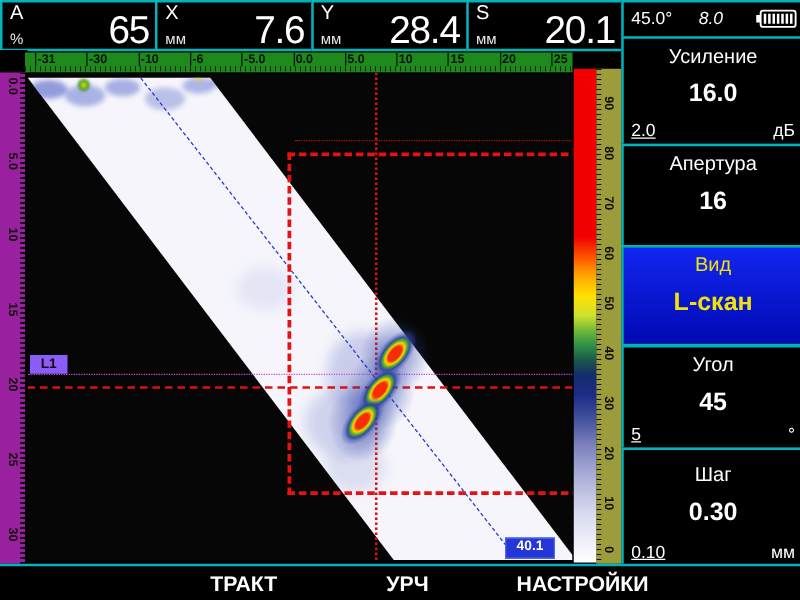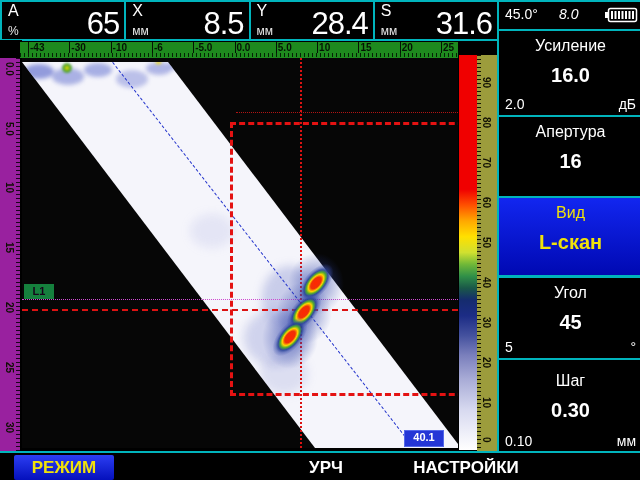--- a/index.html
+++ b/index.html
@@ -16,21 +16,21 @@
   
   .status-row{position:absolute;left:497px;top:0;width:143px;height:27px;background:#000;
               border:2px solid #00b4bc;font-size:14px;}
   .st-angle{position:absolute;left:6px;top:4px;}
   .st-val{position:absolute;left:60px;top:4px;font-style:italic;}
   .battery{position:absolute;right:4px;top:5px;}
 
   .panel{position:absolute;left:497px;width:143px;background:#000;border:2px solid #00b4bc;}
   .p-title{text-align:center;margin-top:6px;font-size:16px;}
   .p-value{text-align:center;margin-top:9px;font-size:20px;font-weight:700;}
-  .p-left{position:absolute;left:6px;bottom:3px;font-size:14px;}
+  .p-left{position:absolute;left:6px;bottom:3px;font-size:14px;text-decoration:underline;}
   .p-right{position:absolute;right:6px;bottom:3px;font-size:14px;}
   .panel.active{background:linear-gradient(180deg,#1226f0,#0009b2);color:#f0e20a;}
 
   
   .ruler-h{position:absolute;left:20px;top:42px;width:438px;height:16px;background:#1e8a1e;overflow:hidden;}
   .ruler-h::after{content:'';position:absolute;left:0;right:0;bottom:1px;height:4px;
       background:repeating-linear-gradient(90deg,#062006 0 1px,transparent 1px 4px);}
   .tick-h{position:absolute;top:0px;font-size:10px;font-weight:700;color:#041404;
       border-left:1px solid #041404;padding-left:1px;height:11px;line-height:11px;}
   .ruler-v{position:absolute;width:20px;overflow:hidden;}
@@ -57,21 +57,21 @@
   .gate-faint{position:absolute;top:54px;left:214px;width:222px;height:0;
         border-top:1px dotted rgba(235,25,25,.75);}
   .cursor-v{position:absolute;left:278px;top:0;height:390px;width:0;border-left:2px dotted #dc1212;}
   .cursor-h{position:absolute;top:251px;left:0;width:436px;height:0;border-top:2px dashed #dc1212;}
   .gate-purple{position:absolute;top:241px;left:0;width:436px;height:0;border-top:1px dotted #cf4ad0;}
   .halo{position:absolute;border-radius:50%;
         background:radial-gradient(closest-side,rgba(48,68,168,.65),rgba(48,68,168,0));}
   .blob{position:absolute;width:24px;height:46px;border-radius:50%;transform:rotate(40deg);
         background:radial-gradient(closest-side,#ff2800 0%,#f03008 30%,#ffd400 44%,#50aa30 56%,
                    rgba(36,64,150,.85) 68%,rgba(60,80,170,.4) 82%,rgba(60,80,170,0) 100%);}
-  .l1-label{position:absolute;left:2px;top:226px;width:30px;height:15px;background:#15803d;
+  .l1-label{position:absolute;left:2px;top:226px;width:30px;height:15px;background:#8b5cf6;
         color:#16041a;font-size:11px;font-weight:700;text-align:center;line-height:15px;}
   .angle-label{position:absolute;left:382px;top:372px;width:38px;height:15px;background:#2436d6;
         border:1px solid #5468ea;color:#fff;font-size:11px;font-weight:700;text-align:center;line-height:13px;}
 
   
   .colorbar{position:absolute;left:459px;top:55px;width:18px;height:395px;
       background:linear-gradient(180deg,
         #f00000 0%,#f00000 34%,#ff5000 38%,#ffa800 42%,#ffe000 46%,#d0e030 50%,
         #70b838 53%,#309048 56%,#1a5848 59%,#152c6e 62%,#1c2c85 66%,#44519e 71%,
         #7a7fbc 76%,#a8abd6 82%,#d8daf0 90%,#ffffff 100%);}
@@ -90,31 +90,31 @@
 
   <div class="header">
     <div class="hcell">
       <span class="hlabel">A</span>
       <span class="hunit">%</span>
       <span class="hvalue">65</span>
     </div>
     <div class="hcell">
       <span class="hlabel">X</span>
       <span class="hunit">мм</span>
-      <span class="hvalue">8.5</span>
+      <span class="hvalue">7.6</span>
     </div>
     <div class="hcell">
       <span class="hlabel">Y</span>
       <span class="hunit">мм</span>
       <span class="hvalue">28.4</span>
     </div>
     <div class="hcell">
       <span class="hlabel">S</span>
       <span class="hunit">мм</span>
-      <span class="hvalue">31.6</span>
+      <span class="hvalue">20.1</span>
     </div>
   </div>
 
   <div class="status-row">
     <span class="st-angle">45.0°</span>
     <span class="st-val">8.0</span>
     <svg class="battery" width="34" height="16" viewBox="0 0 34 16">
       <rect x="1" y="5" width="3" height="6" fill="#fff"></rect>
       <rect x="4.5" y="1.5" width="28" height="13" rx="2" fill="none" stroke="#fff" stroke-width="1.5"></rect>
       <rect x="7" y="4" width="2" height="8" fill="#fff"></rect>
@@ -149,21 +149,21 @@
   </div>
   <div class="panel" style="top:358px;height:92px;">
     <div class="p-title" style="margin-top:12px;">Шаг</div>
     <div class="p-value">0.30</div>
     <div class="p-left">0.10</div>
     <div class="p-right">мм</div>
   </div>
 
   <div class="topleft-corner"></div>
   <div class="ruler-h">
-      <span class="tick-h" style="left: 8px;">-43</span>
+      <span class="tick-h" style="left: 8px;">-31</span>
       <span class="tick-h" style="left: 49.3px;">-30</span>
       <span class="tick-h" style="left: 90.6px;">-10</span>
       <span class="tick-h" style="left: 131.9px;">-6</span>
       <span class="tick-h" style="left: 173.2px;">-5.0</span>
       <span class="tick-h" style="left: 214.5px;">0.0</span>
       <span class="tick-h" style="left: 255.8px;">5.0</span>
       <span class="tick-h" style="left: 297.1px;">10</span>
       <span class="tick-h" style="left: 338.4px;">15</span>
       <span class="tick-h" style="left: 379.7px;">20</span>
       <span class="tick-h" style="left: 421px;">25</span>
@@ -223,18 +223,18 @@
     <div class="blob" style="left:270px;top:231px;"></div>
     <div class="blob" style="left:256px;top:256px;"></div>
 
     <div class="l1-label">L1</div>
     <div class="angle-label">40.1</div>
   </div>
 
   <div class="colorbar"></div>
 
   <div class="menu">
-    <div class="menu-item active" style="left:14px;width:100px;">РЕЖИМ</div>
+    <div class="menu-item" style="left:160px;width:70px;">ТРАКТ</div>
     <div class="menu-item" style="left:302px;width:48px;">УРЧ</div>
     <div class="menu-item" style="left:405px;width:122px;">НАСТРОЙКИ</div>
   </div>
 
 </div>
 
 </body></html>

